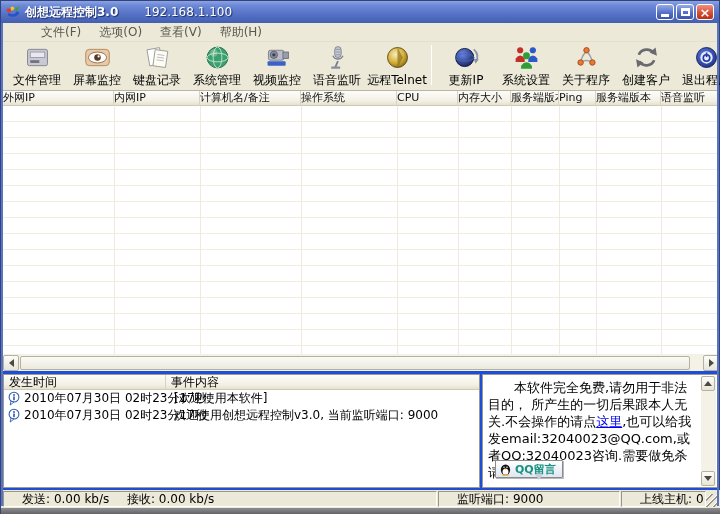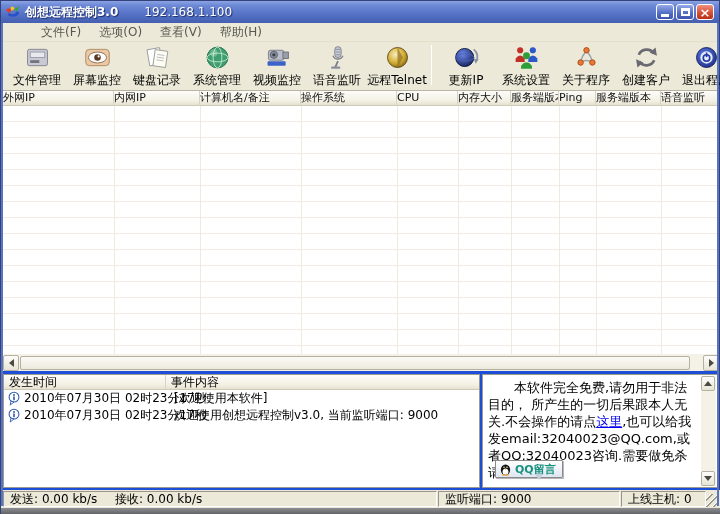--- a/index.html
+++ b/index.html
@@ -74,21 +74,21 @@
     padding:0 6px 0 3px; border:1px solid #8a8a8a; border-radius:1px;
     background:linear-gradient(180deg,#ffffff,#dfe6f2); box-shadow:1px 1px 0 #b8b8b8;margin-left:7px; }
   .qq-lbl { font-size:11px; font-weight:bold; color:#18927f; }
   .qq-tail { position:absolute; left:52px; bottom:3px; width:0; height:0; border:4px solid transparent; border-top:6px solid #c8d0e0; }
   .vscroll { position:absolute; right:1px; top:1px; bottom:1px; width:15px; background:#f4f1e6; display:flex; flex-direction:column; }
   .vscroll .sb-btn { width:14px; height:15px; }
   .v-fill { flex:1; }
 
   
   .statusbar { position:absolute; left:0px; top:489px; width:720px; height:18px; background:#ECE9D8; display:flex; align-items:center; padding:0 2px; }
-  .st-cell { height:16px; line-height:15px; padding-left:6px; border:1px solid; border-color:#9a968a #fff #fff #9a968a; background:#ECE9D8;
+  .st-cell { height:16px; line-height:15px; padding-left:18px; border:1px solid; border-color:#9a968a #fff #fff #9a968a; background:#ECE9D8;
     white-space:nowrap; overflow:hidden; }
   .st-1 { width:434px; flex:0 0 auto; }
   .st-2 { width:182px; flex:0 0 auto; margin-left:1px; }
   .st-3 { flex:1; margin-left:1px; }
   .grip { width:13px; height:13px; flex:0 0 auto; align-self:flex-end; margin-bottom:1px;
     background:repeating-linear-gradient(135deg,transparent 0 3px,#fff 3px 4px,#9a968a 4px 5px); }
   .st-sp { display:inline-block; width:10px; }
 
   .darkstrip { position:absolute; left:0; top:507px; width:720px; height:7px; background:linear-gradient(180deg,#8d8e92,#5c5d61); }
 

